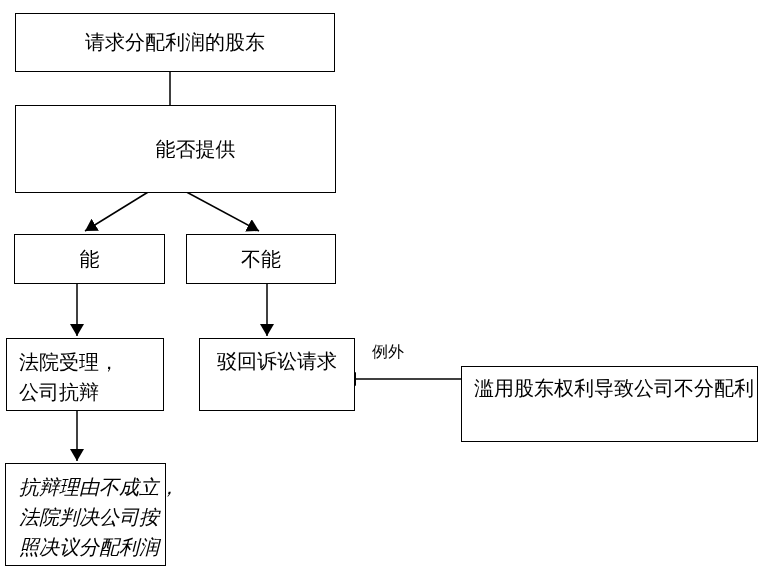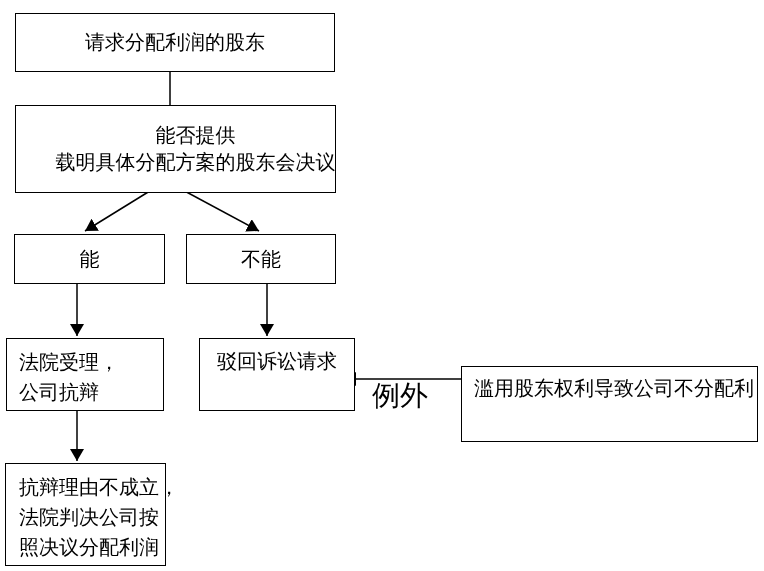--- a/index.html
+++ b/index.html
@@ -37,30 +37,29 @@
   .box.left {
     text-align: left;
     line-height: 30px;
   }
   #b-request   { left: 15px;  top: 13px;  width: 320px; height: 59px; }
   #b-question  { left: 15px;  top: 105px; width: 321px; height: 88px; padding-left: 40px; }
   #b-yes       { left: 14px;  top: 234px; width: 151px; height: 50px; }
   #b-no        { left: 186px; top: 234px; width: 150px; height: 50px; }
   #b-court     { left: 6px;   top: 338px; width: 158px; height: 73px; padding: 8px 0 0 12px; }
   #b-dismiss   { left: 199px; top: 338px; width: 156px; height: 73px; padding: 7px 0 0 17px; }
-  #b-judgment  { left: 5px;   top: 463px; width: 161px; height: 103px; padding: 8px 0 0 13px; }
+  #b-judgment  { left: 5px;   top: 463px; width: 161px; height: 103px; padding: 8px 0 0 13px; font-style: italic; }
   #b-exception { left: 461px; top: 337px; width: 297px; height: 76px; padding: 5px 0 0 12px; line-height: 33px; margin-top: 29px; }
   .edge-label {
     position: absolute;
     left: 372px;
     top: 342px;
-    font-size: 28px;
+    font-size: 16px;
     line-height: 20px;
     white-space: nowrap;
-    margin-top: 44px;
   }
   svg.connectors {
     position: absolute;
     left: 0;
     top: 0;
     width: 764px;
     height: 571px;
     pointer-events: none;
   }
   svg.connectors line {
@@ -90,21 +89,20 @@
     <line x1="77" y1="411" x2="77" y2="461" marker-end="url(#ah)"></line>
     <line x1="461" y1="379" x2="344" y2="379" marker-end="url(#ah)"></line>
   </svg>
 
   <div id="b-request" class="box center">
     <div class="ln">请求分配利润的股东</div>
   </div>
 
   <div id="b-question" class="box center">
     <div class="ln">能否提供</div>
-    <div class="ln">载明具体分配方案的股东会决议</div>
   </div>
 
   <div id="b-yes" class="box center">
     <div class="ln">能</div>
   </div>
 
   <div id="b-no" class="box center">
     <div class="ln">不能</div>
   </div>
 

